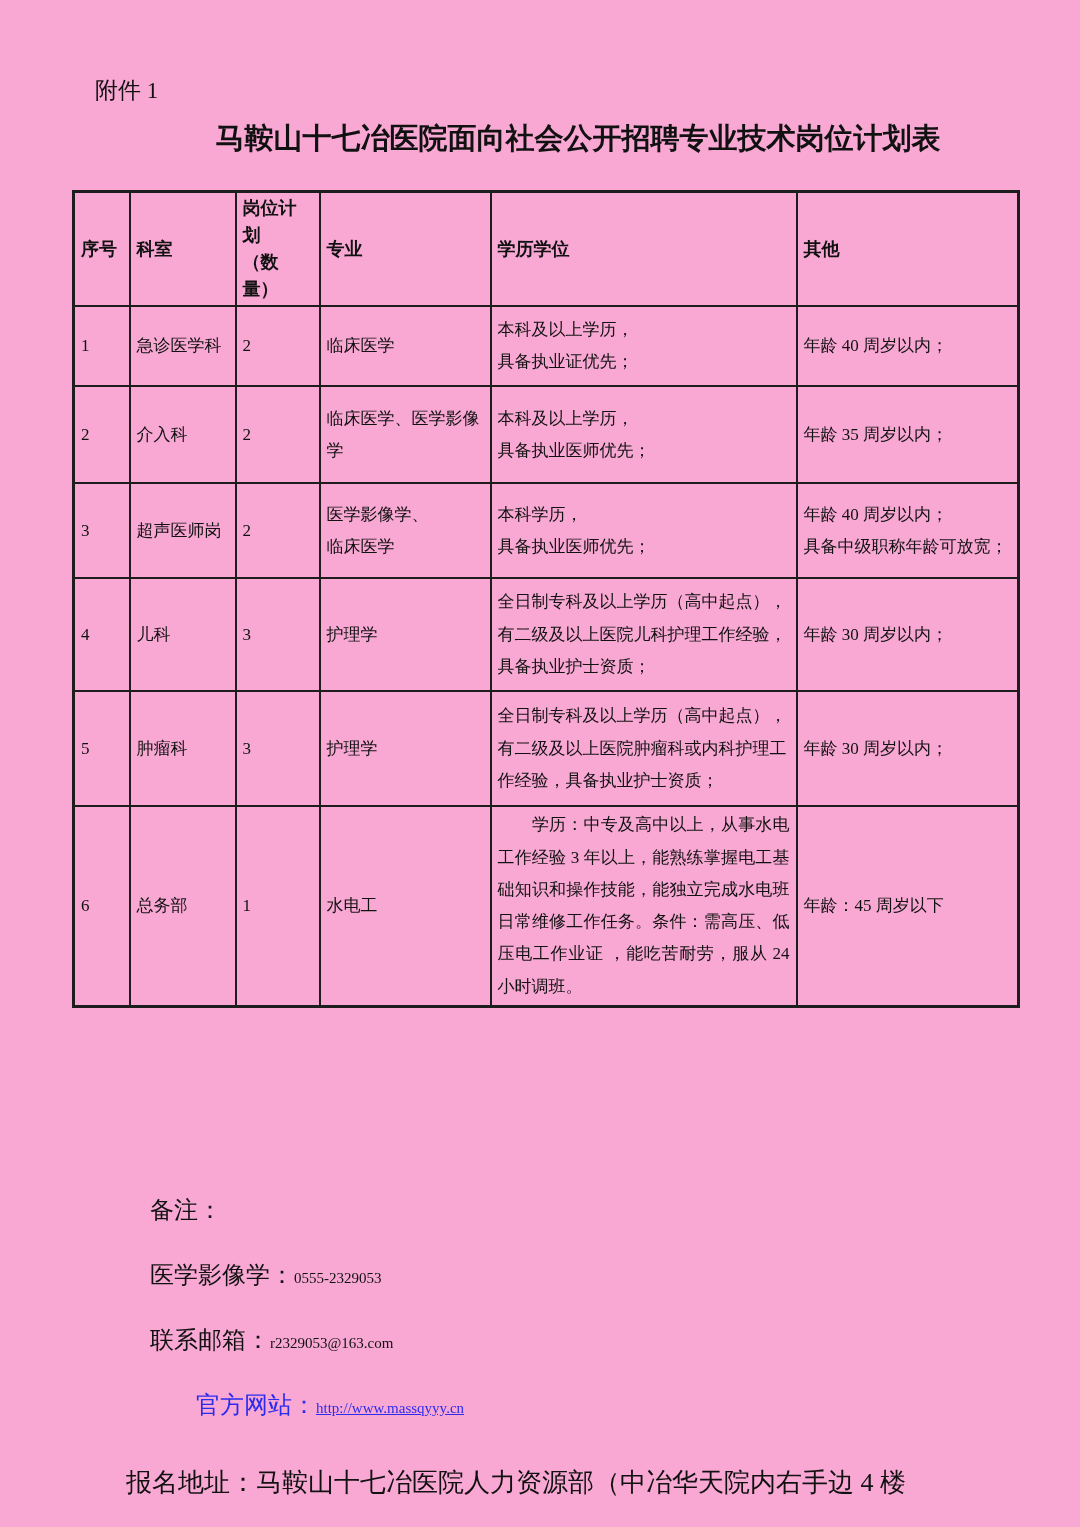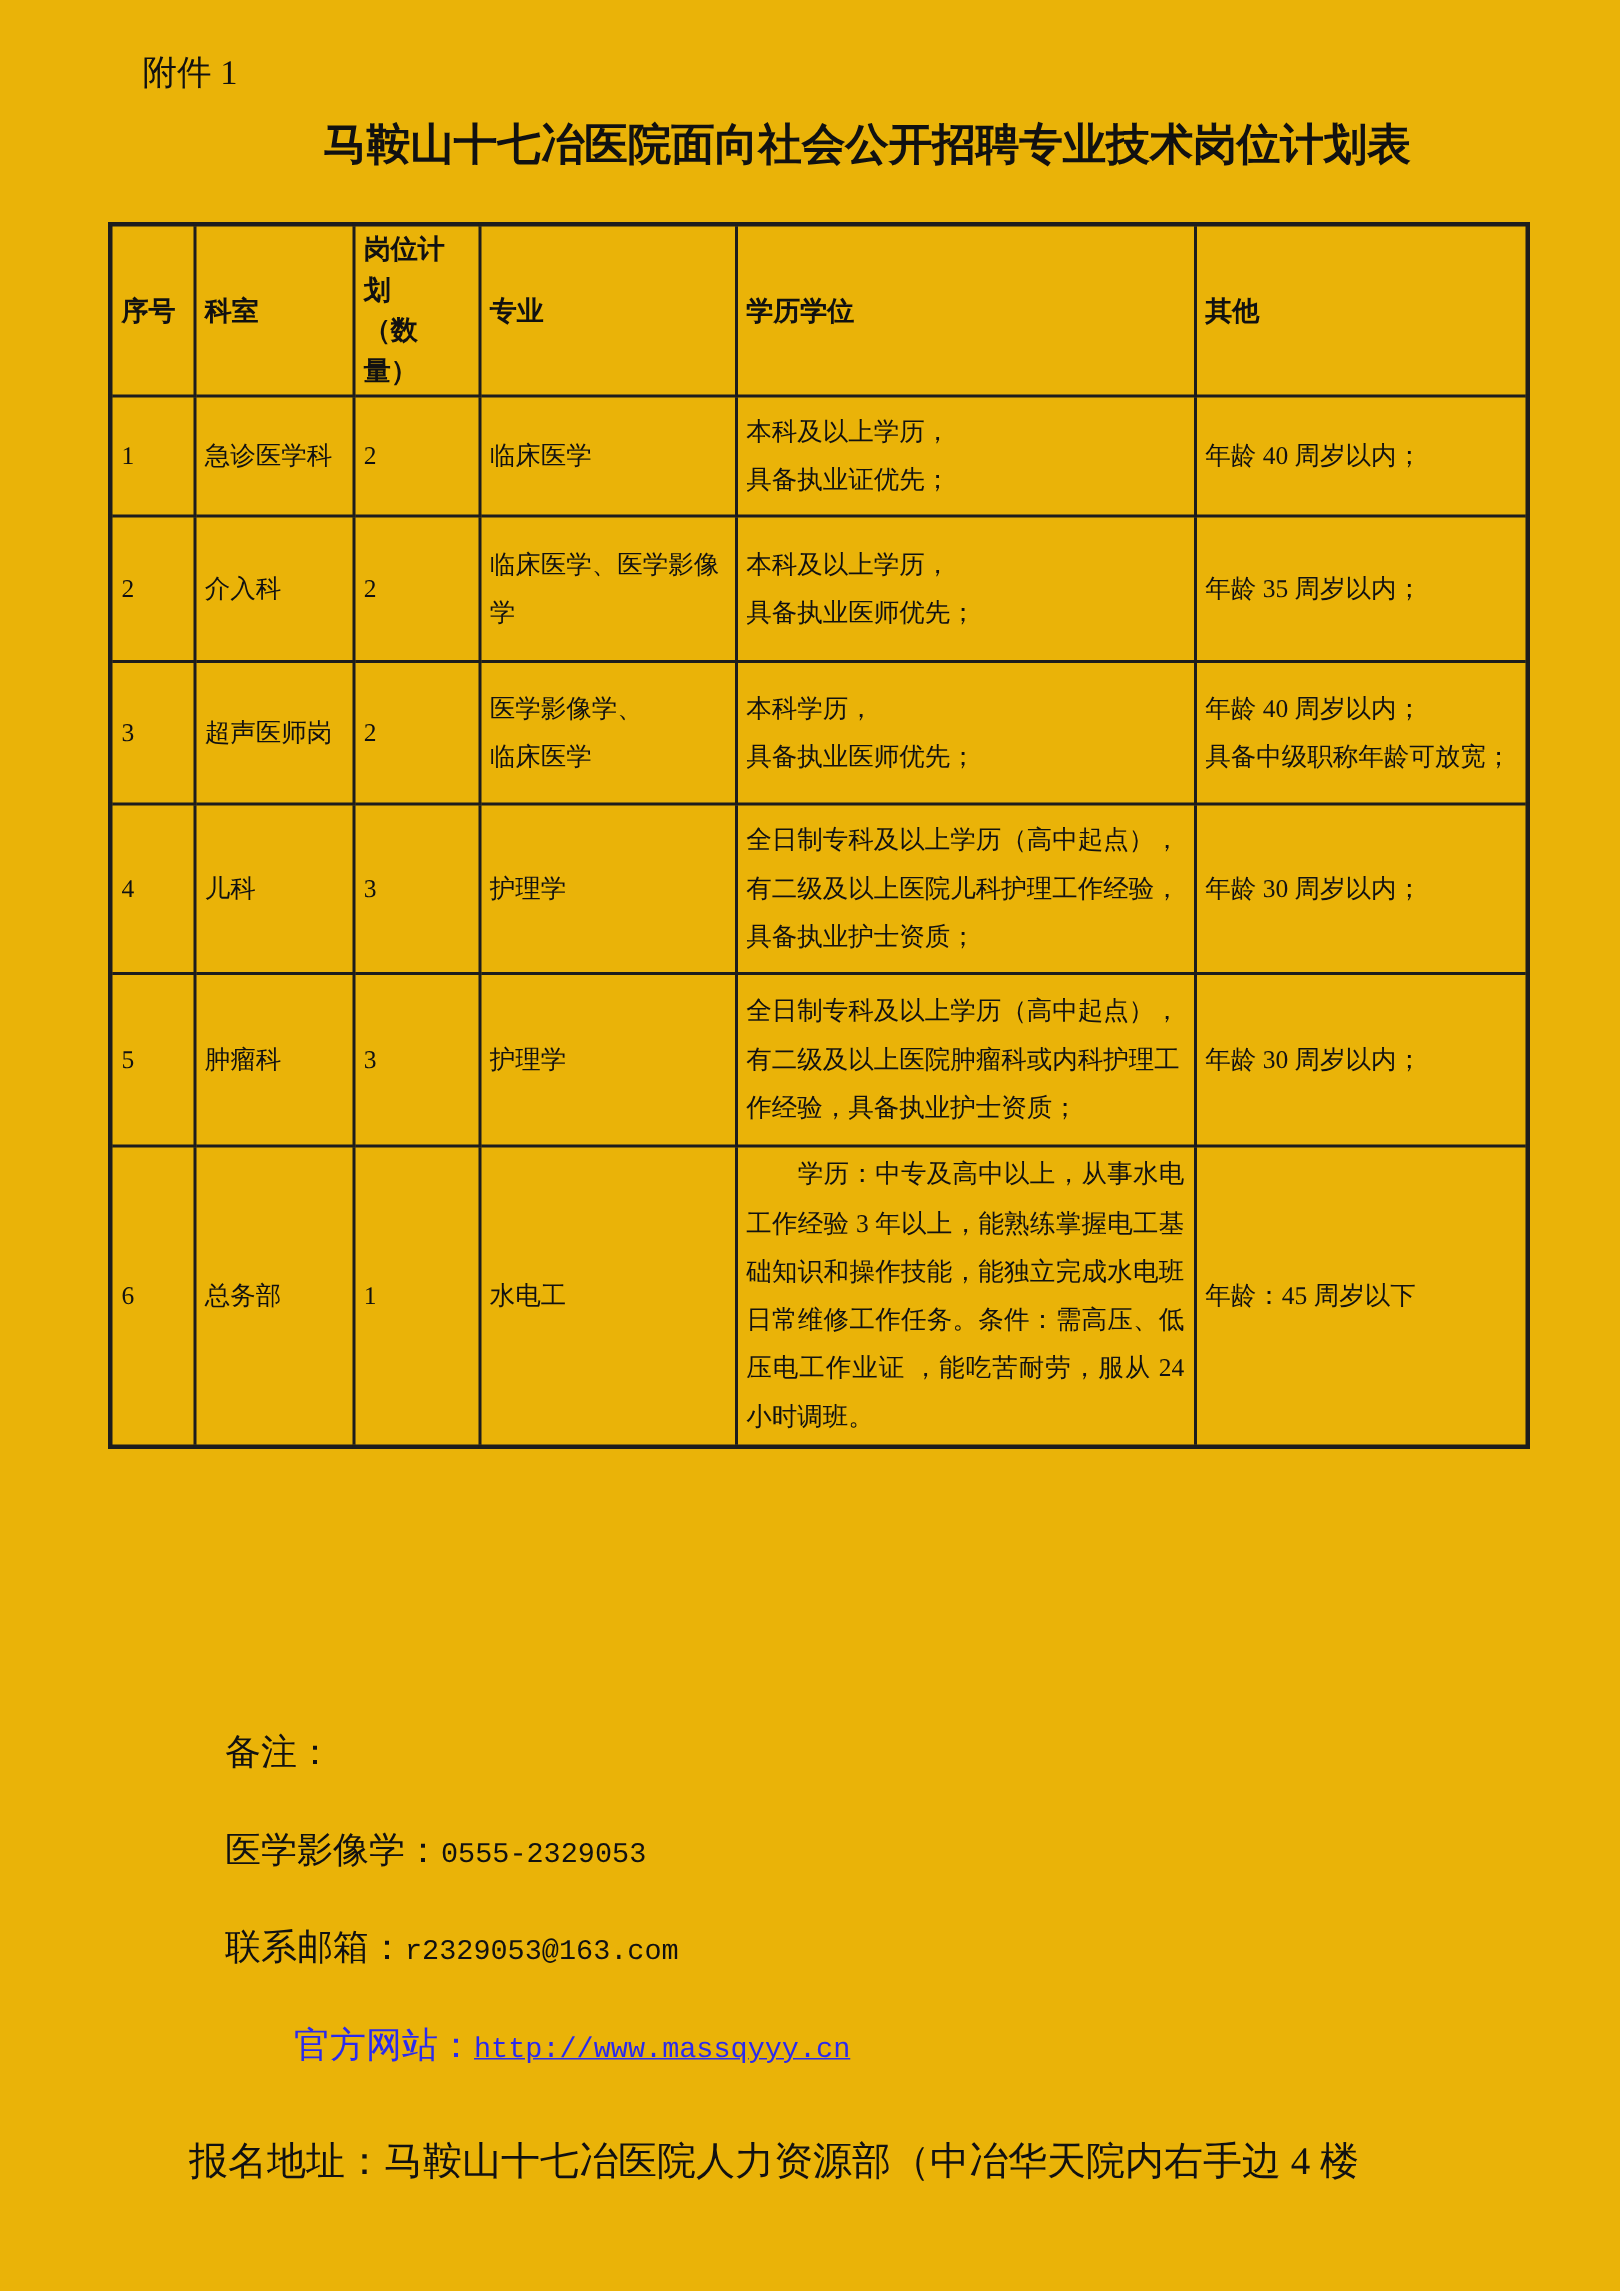--- a/index.html
+++ b/index.html
@@ -6,24 +6,24 @@
     margin: 0;
     padding: 0;
     background: #ffffff;
     font-family: "Liberation Serif", serif;
     color: #111111;
   }
   .page {
     position: relative;
     width: 1080px;
     height: 1527px;
-    background: #eab308;
+    background: #f9a8d4;
     overflow: hidden;
     box-sizing: border-box;
-    padding-top: 36px;
+    padding-top: 78px;
   }
   .attachment {
     margin-left: 95px;
     font-size: 23px;
     line-height: 1.1;
   }
   .doc-title {
     margin: 16px 0 0 0;
     padding-left: 76px;
     text-align: center;
@@ -70,22 +70,22 @@
   col.c-major { width: 171px; }
   col.c-edu   { width: 306px; }
   col.c-other { width: 222px; }
 
   .notes {
     margin: 186px 0 0 150px;
     font-size: 24px;
   }
   .note-line { margin: 0 0 33px 0; }
   .mono {
-    font-family: Liberation Mono, monospace;
-    font-size: 19px;
+    font-family: Liberation Serif, serif;
+    font-size: 15px;
   }
   .blue { color: #2b2bee; margin-left: 46px; }
   a.site-link {
     color: #2b2bee;
     text-decoration: underline;
     cursor: pointer;
   }
   .address {
     margin: 44px 0 0 95px;
     font-size: 26px;

